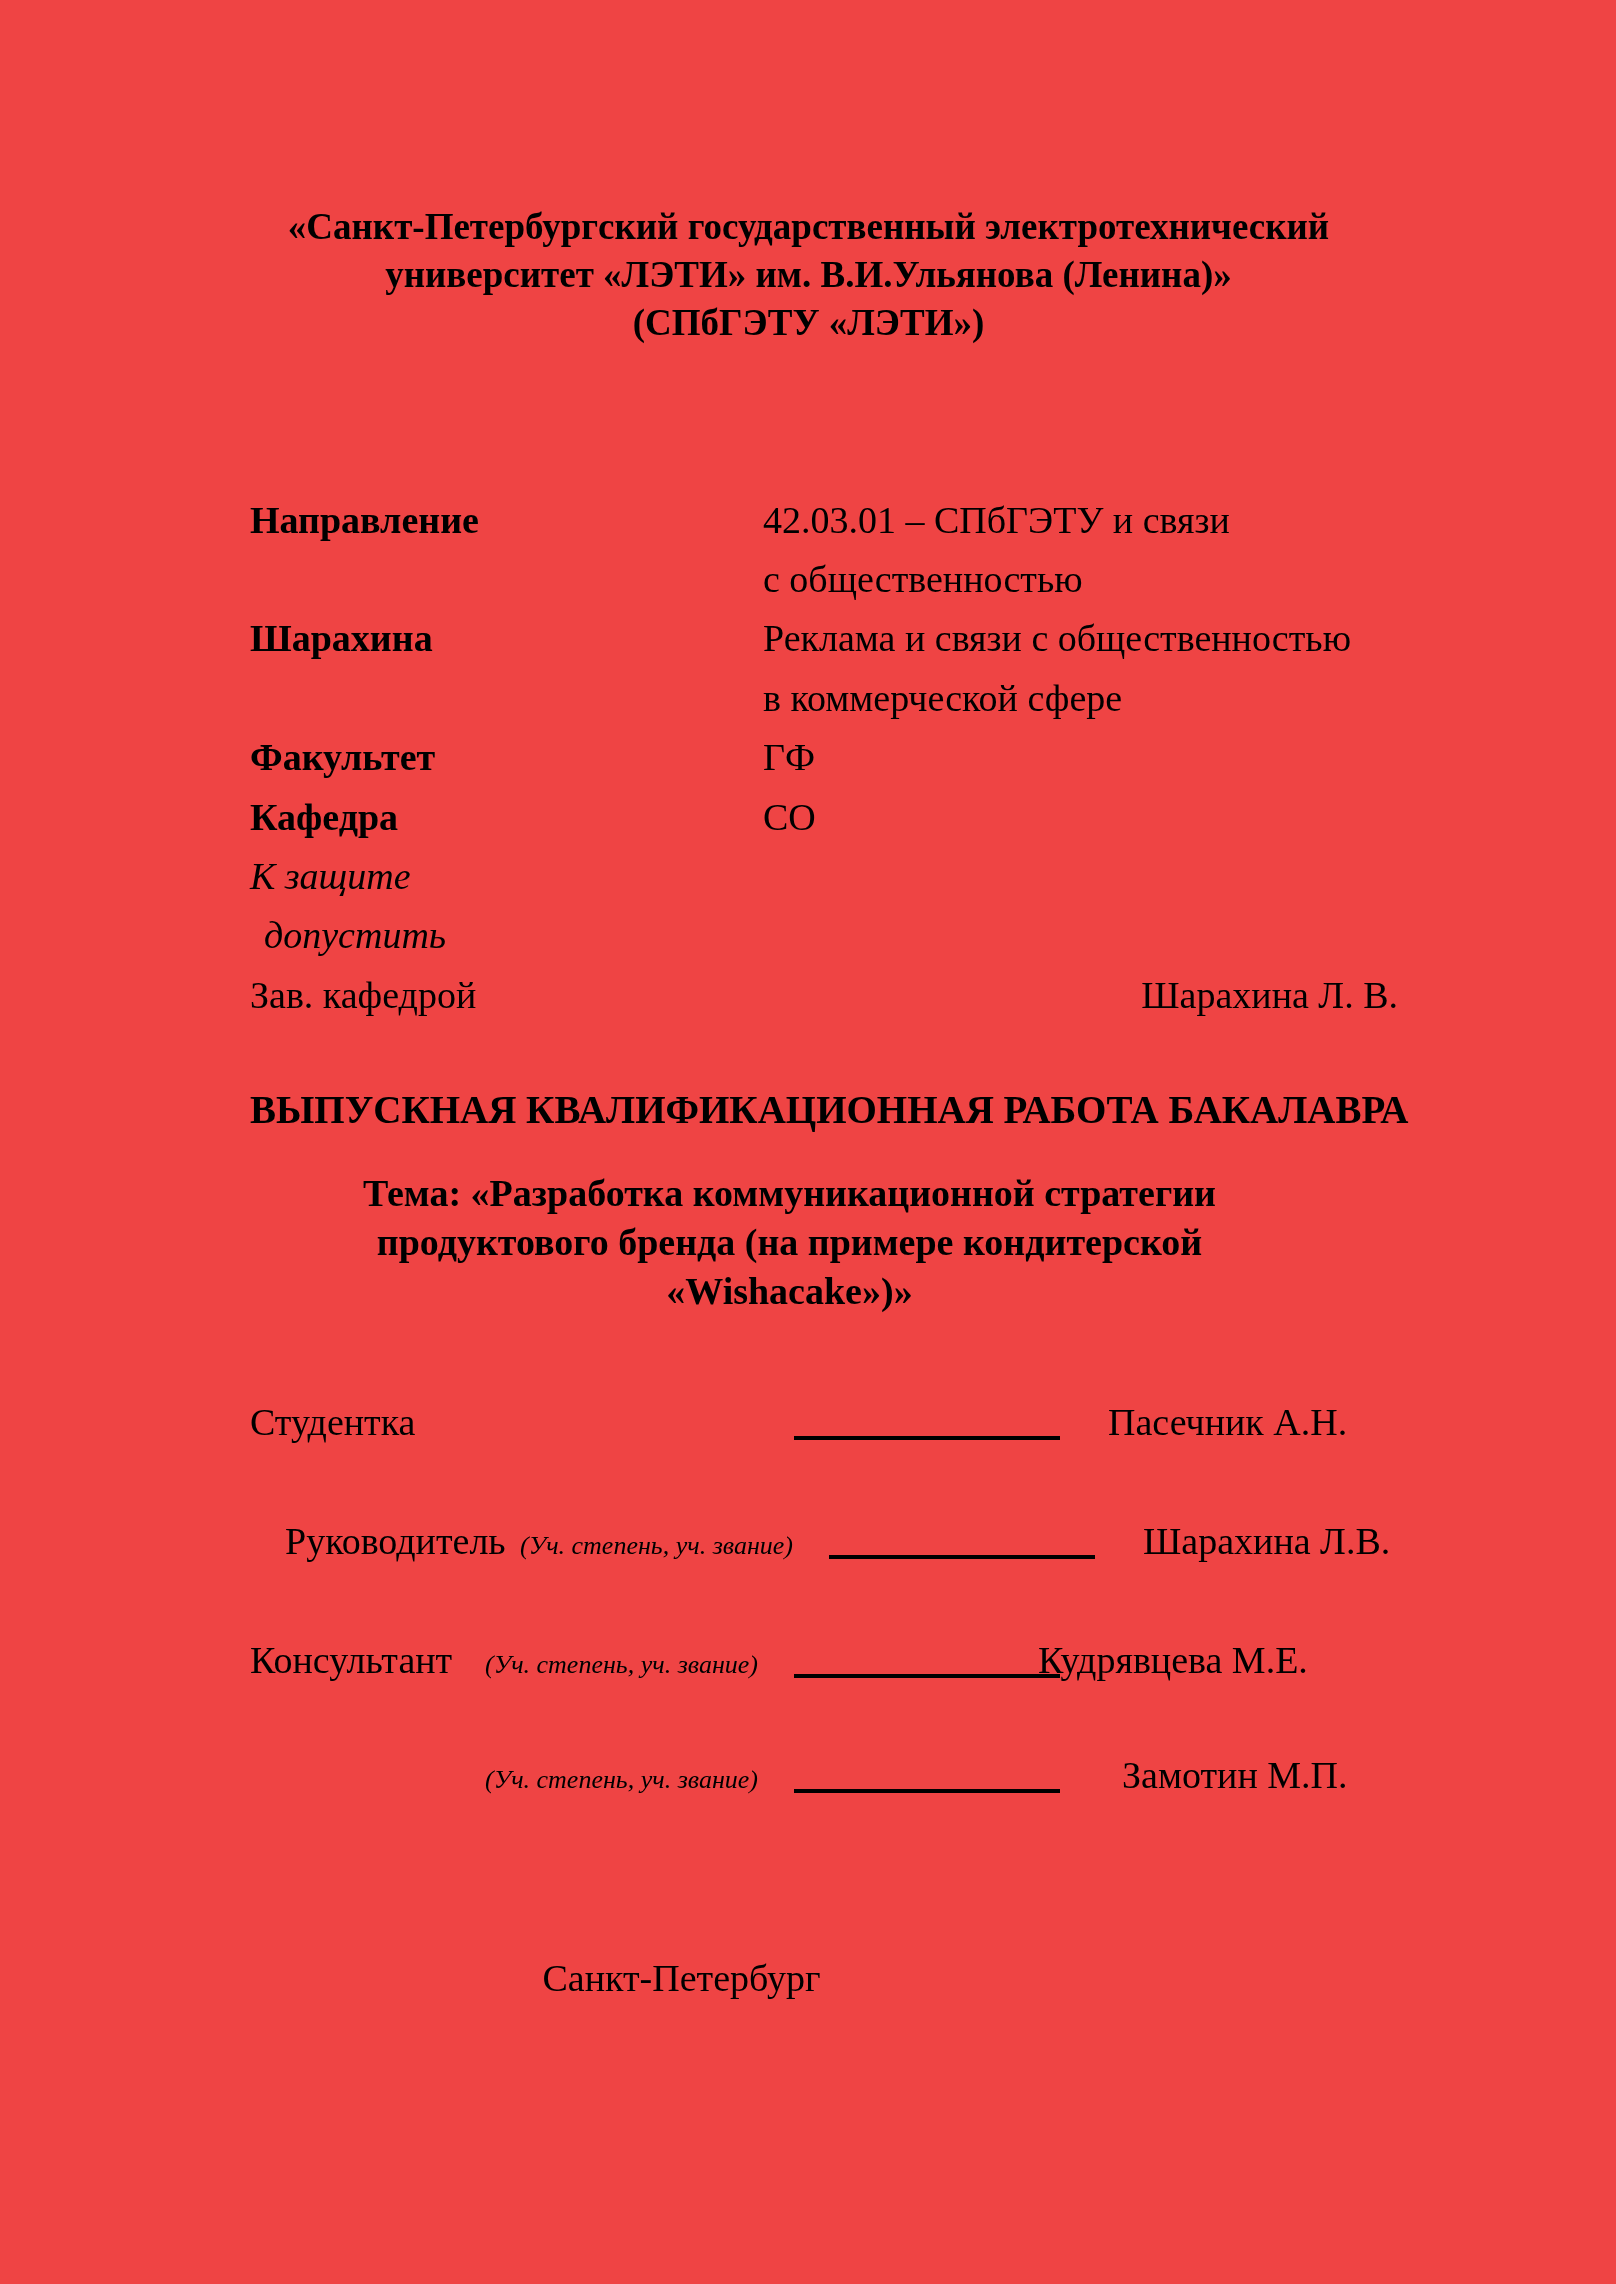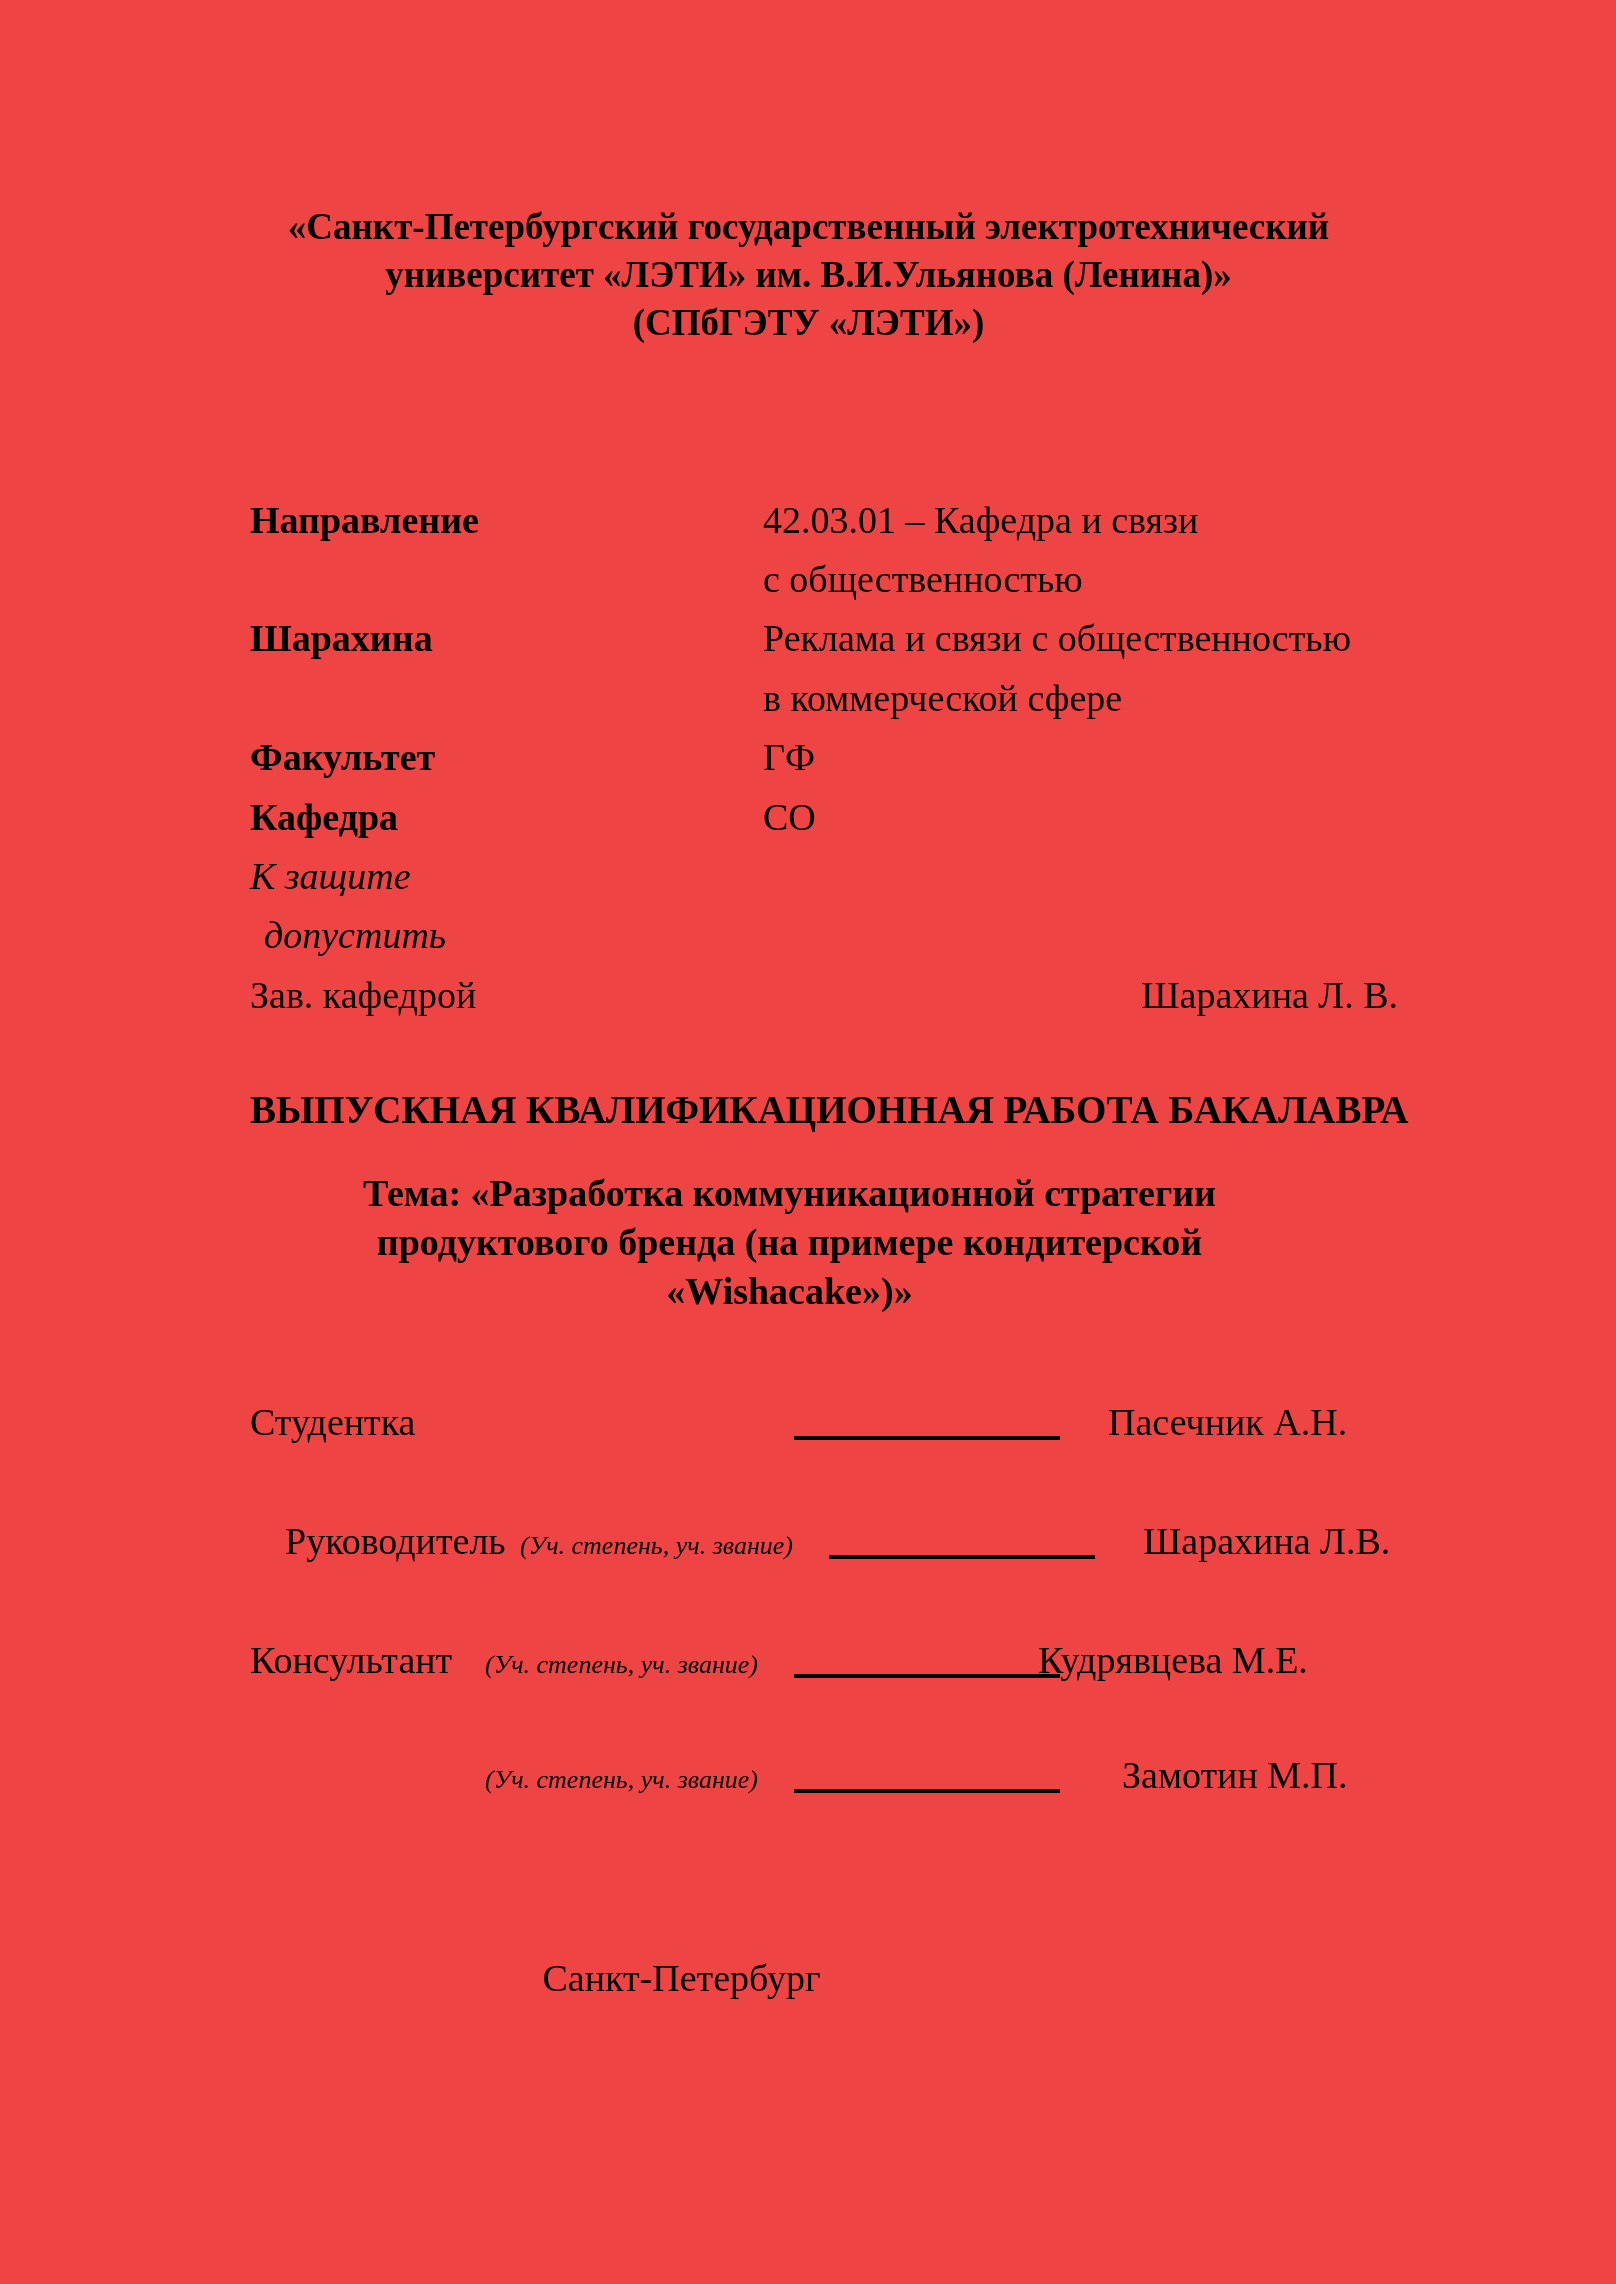--- a/index.html
+++ b/index.html
@@ -43,21 +43,21 @@
 
 <div class="page">
 
   <div class="abs header-block">
     <div>«Санкт-Петербургский государственный электротехнический</div>
     <div>университет «ЛЭТИ» им. В.И.Ульянова (Ленина)»</div>
     <div>(СПбГЭТУ «ЛЭТИ»)</div>
   </div>
 
   <div class="abs body-text bold" style="top:501px; left:250px;">Направление</div>
-  <div class="abs body-text" style="top:501px; left:763px;">42.03.01 – Кафедра и связи</div>
+  <div class="abs body-text" style="top:501px; left:763px;">42.03.01 – СПбГЭТУ и связи</div>
   <div class="abs body-text" style="top:560px; left:763px;">с общественностью</div>
 
   <div class="abs body-text bold" style="top:619px; left:250px;">Шарахина</div>
   <div class="abs body-text" style="top:619px; left:763px;">Реклама и связи с общественностью</div>
   <div class="abs body-text" style="top:679px; left:763px;">в коммерческой сфере</div>
 
   <div class="abs body-text bold" style="top:738px; left:250px;">Факультет</div>
   <div class="abs body-text" style="top:738px; left:763px;">ГФ</div>
 
   <div class="abs body-text bold" style="top:798px; left:250px;">Кафедра</div>

